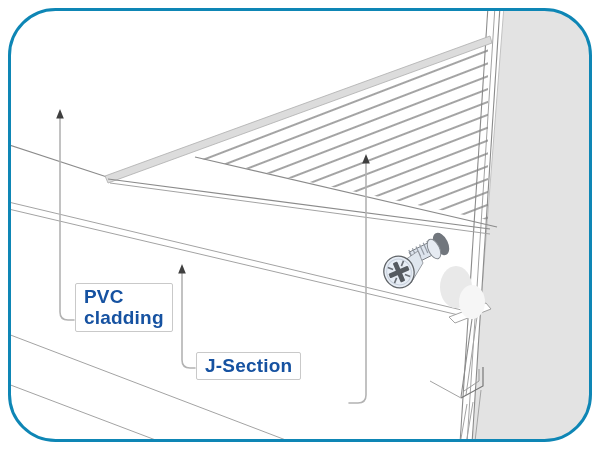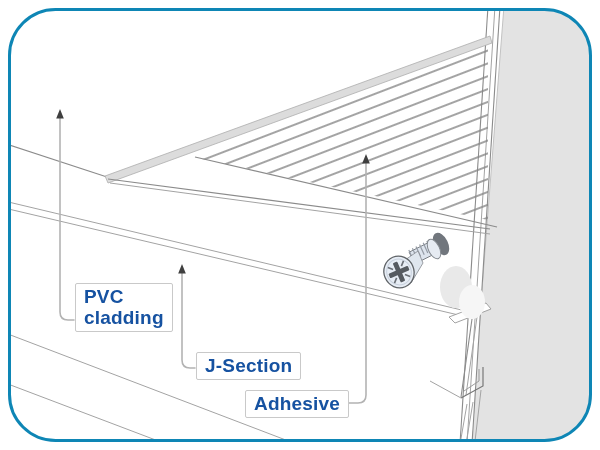--- a/index.html
+++ b/index.html
@@ -157,16 +157,13 @@
     <rect class="frame" x="9.5" y="9.5" width="581" height="431" rx="46" ry="46"></rect>
   </svg>
 
   <div class="ann-label" style="left:75px;top:283px;">
     <span>PVC</span><br>
     <span>cladding</span>
   </div>
   <div class="ann-label" style="left:196px;top:336px;margin-top:16px;">
     <span>J-Section</span><br>
   </div>
-  <div class="ann-label" style="left:245px;top:390px;">
-    <span>Adhesive</span>
-  </div>
 </div>
 
 </body></html>

